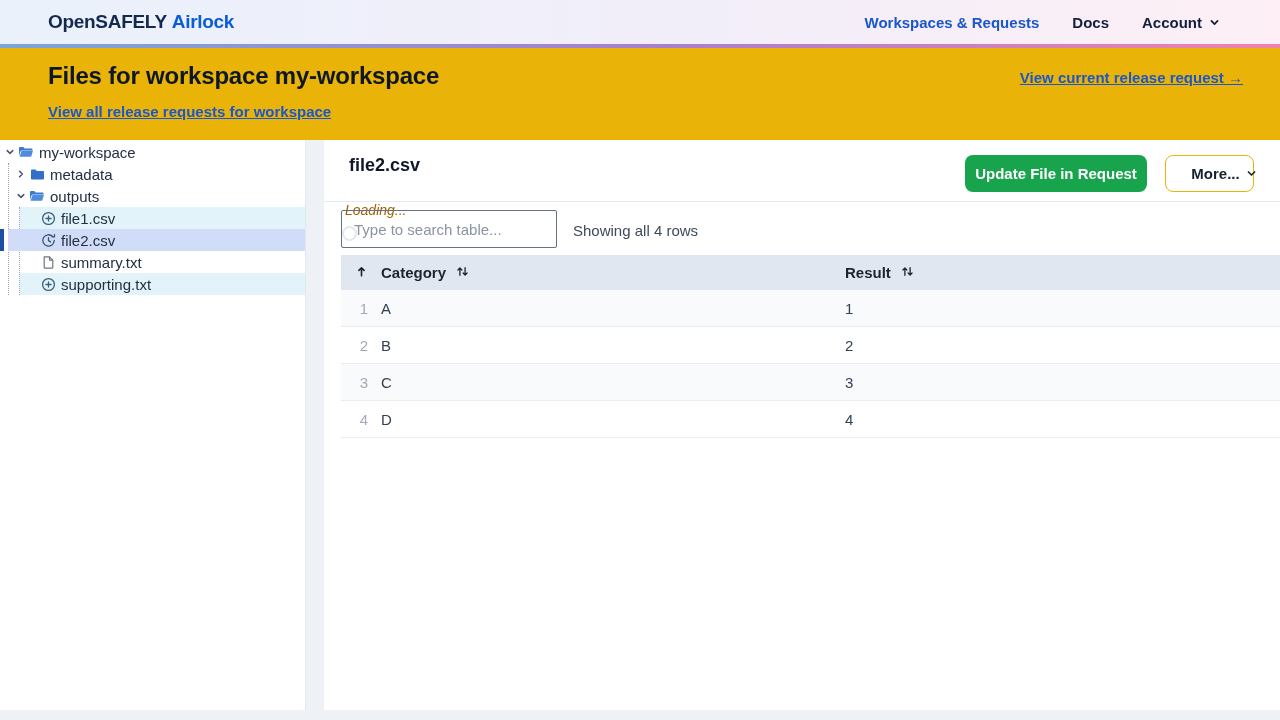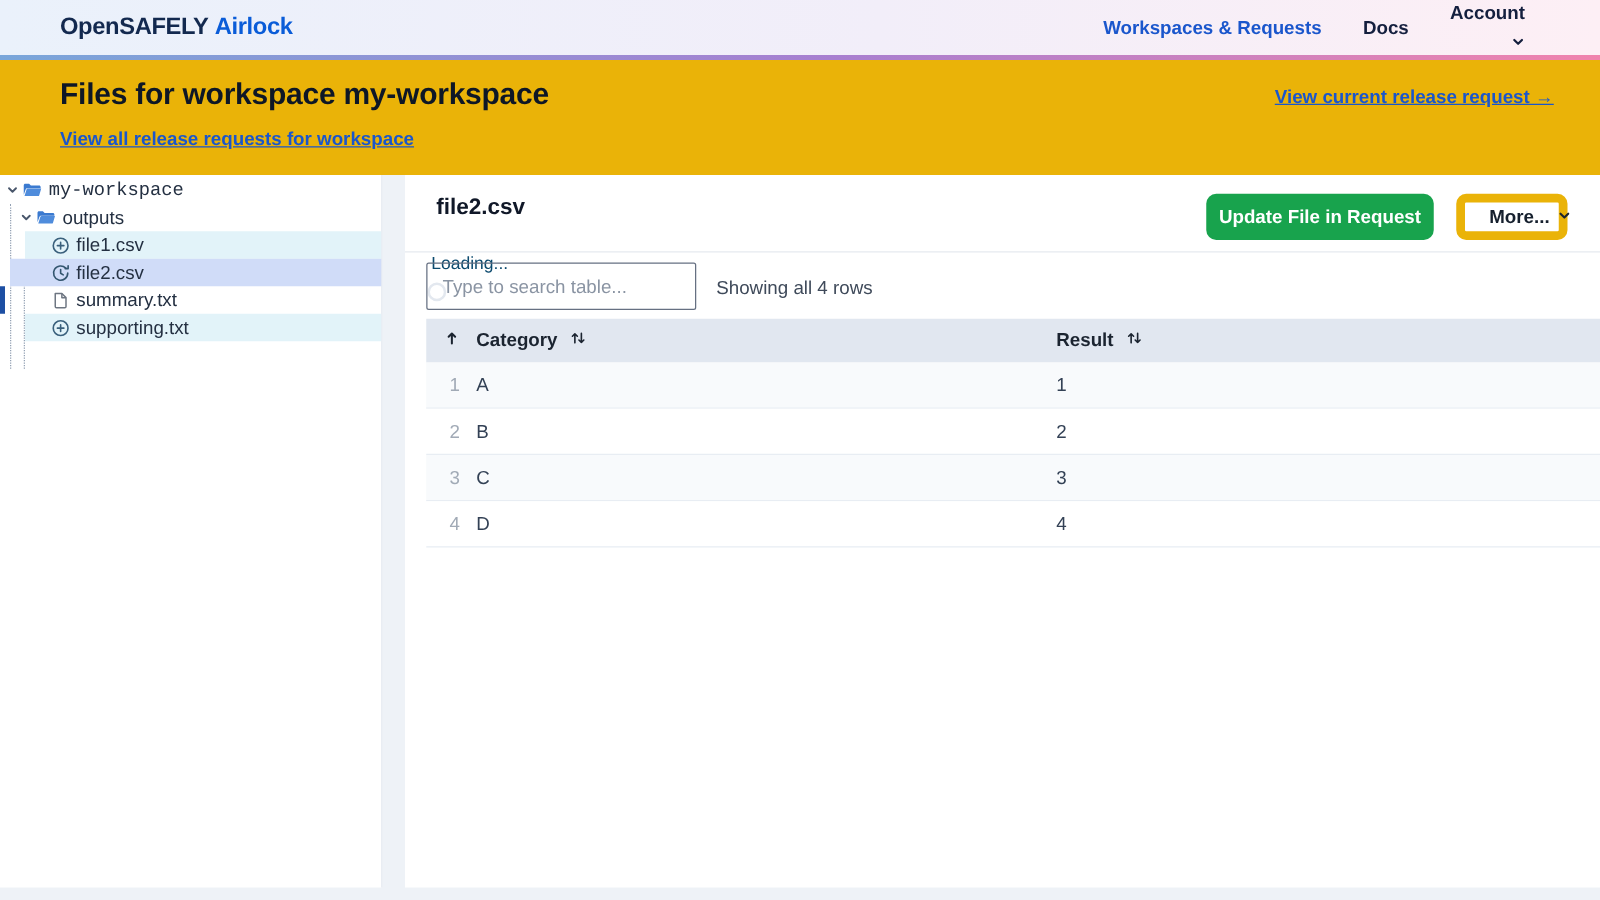--- a/index.html
+++ b/index.html
@@ -19,21 +19,21 @@
     display: flex; align-items: center; justify-content: space-between;
     padding: 0 60px 0 48px;
   }
   .logo { font-size: 19px; font-weight: 800; letter-spacing: -0.3px; cursor: pointer; }
   .logo .p1 { color: #13294f; }
   .logo .p2 { color: #0a5cd8; margin-left: 5px; }
   .nav-links { display: flex; align-items: center; gap: 33px; font-size: 15px; font-weight: 700; }
   .nav-links a { text-decoration: none; cursor: pointer; }
   .nav-link-blue { color: #1a56cc; }
   .nav-link-navy { color: #141f3e; }
-  .account-link { display: inline-flex; align-items: flex-end; gap: 7px; flex-direction: column; }
+  .account-link { display: inline-flex; align-items: flex-end; gap: 7px; }
 
   .gradient-bar {
     position: absolute; top: 44px; left: 0; right: 0; height: 4px;
     background: linear-gradient(90deg, #79a6da 0%, #a87fd0 52%, #f083ad 100%);
   }
 
   
   .page-header { position: absolute; top: 48px; left: 0; right: 0; height: 92px; background: #eab308; }
   .page-title {
     position: absolute; left: 48px; top: 14px; margin: 0;
@@ -56,47 +56,47 @@
   
   .tree { position: relative; }
   .guide { position: absolute; width: 0; border-left: 1px dotted #93a1b4; }
   .guide-1 { left: 8px; top: 22px; height: 132px; }
   .guide-2 { left: 19px; top: 66px; height: 88px; }
   .sel-bar { position: absolute; left: 0; top: 88px; width: 4px; height: 22px; background: #1d4fa3; }
   .t-row {
     display: flex; align-items: center; height: 22px;
     font-size: 15px; color: #243042; cursor: pointer; position: relative; white-space: nowrap;
   }
-  .lvl0 { padding-left: 4px; font-family: Liberation Mono, monospace; }
+  .lvl0 { padding-left: 4px; }
   .lvl1 { padding-left: 15px; }
   .lvl2 { padding-left: 40px; }
   .hl-cyan { margin-left: 20px; padding-left: 20px; background: #e2f3f9; }
   .hl-sel  { margin-left: 8px;  padding-left: 32px; background: #d0dcf8; }
   .chev { width: 12px; margin-right: 2px; display: inline-flex; align-items: center; justify-content: center; }
   .ticon { width: 16px; margin-right: 5px; display: inline-flex; align-items: center; justify-content: center; }
 
   
   .panel-head { position: relative; height: 62px; border-bottom: 1px solid #e6eaf0; }
   .file-title { position: absolute; left: 25px; top: 15px; margin: 0; font-size: 18px; font-weight: 800; color: #101828; }
   .actions { position: absolute; right: 26px; top: 15px; display: flex; gap: 18px; }
   .btn-green {
     width: 182px; height: 37px; background: #18a34d; color: #ffffff;
     border: none; border-radius: 8px; font-family: inherit;
     font-size: 15px; font-weight: 700; cursor: pointer;
   }
   .btn-more {
     width: 89px; height: 37px; background: #ffffff; color: #16202e;
-    border: 7px solid #eab308; border-radius: 8px; font-family: inherit;
+    border: 1px solid #eab308; border-radius: 8px; font-family: inherit;
     font-size: 15px; font-weight: 700; cursor: pointer;
     display: inline-flex; align-items: center; justify-content: center; gap: 6px; padding-left: 35px;
   }
 
   
   .search-row { position: relative; height: 53px; }
-  .ghost-loading { position: absolute; left: 21px; top: 0px; font-size: 14px; color: #0c4a6e; z-index: 0; }
+  .ghost-loading { position: absolute; left: 21px; top: 0px; font-size: 14px; color: #a16207; z-index: 0; font-style: italic; }
   .ghost-spinner {
     position: absolute; left: 18px; top: 24px; width: 15px; height: 15px;
     border: 2px solid #e3e8ef; border-radius: 50%; z-index: 0;
   }
   .search-input {
     position: absolute; left: 17px; top: 8px; width: 216px; height: 38px; z-index: 1;
     background: transparent; border: 1px solid #667082; border-radius: 2px;
     padding: 0 12px; font-family: inherit; font-size: 15px; color: #1f2937; outline: none;
   }
   .search-input::placeholder { color: #8a94a3; }
@@ -158,20 +158,33 @@
         </span>
         <span class="ticon">
           <svg width="16" height="14" viewBox="0 0 16 14">
               <path d="M1 3.2c0-.7.5-1.2 1.2-1.2h3.1l1.4 1.4h6.6c.7 0 1.2.5 1.2 1.2v1H3.9c-.6 0-1.2.4-1.4 1L1 10.8z" fill="#3b7ad0"></path>
               <path d="M3.3 6.4c.1-.4.5-.7.9-.7H15l-1.6 5.4c-.1.4-.5.7-.9.7H1.6z" fill="#4f8cdc"></path>
             </svg>
         </span>
         <span class="t-label">my-workspace</span>
       </div>
 
+      <div class="t-row lvl1">
+        <span class="chev">
+          <svg width="10" height="10" viewBox="0 0 10 10" fill="none" stroke="#49566b" stroke-width="1.5" stroke-linecap="round" stroke-linejoin="round">
+              <path d="M3.6 2.2 6.4 5 3.6 7.8"></path>
+            </svg>
+        </span>
+        <span class="ticon">
+          <svg width="15" height="13" viewBox="0 0 15 13">
+              <path d="M1 2.6c0-.6.5-1.1 1.1-1.1h3.3l1.4 1.4h6.1c.6 0 1.1.5 1.1 1.1v6.4c0 .6-.5 1.1-1.1 1.1H2.1c-.6 0-1.1-.5-1.1-1.1z" fill="#336fc9"></path>
+            </svg>
+        </span>
+        <span class="t-label">metadata</span>
+      </div>
 
       <div class="t-row lvl1">
         <span class="chev">
           <svg width="10" height="10" viewBox="0 0 10 10" fill="none" stroke="#49566b" stroke-width="1.5" stroke-linecap="round" stroke-linejoin="round">
               <path d="M2.2 3.6 5 6.4 7.8 3.6"></path>
             </svg>
         </span>
         <span class="ticon">
           <svg width="16" height="14" viewBox="0 0 16 14">
               <path d="M1 3.2c0-.7.5-1.2 1.2-1.2h3.1l1.4 1.4h6.6c.7 0 1.2.5 1.2 1.2v1H3.9c-.6 0-1.2.4-1.4 1L1 10.8z" fill="#3b7ad0"></path>

